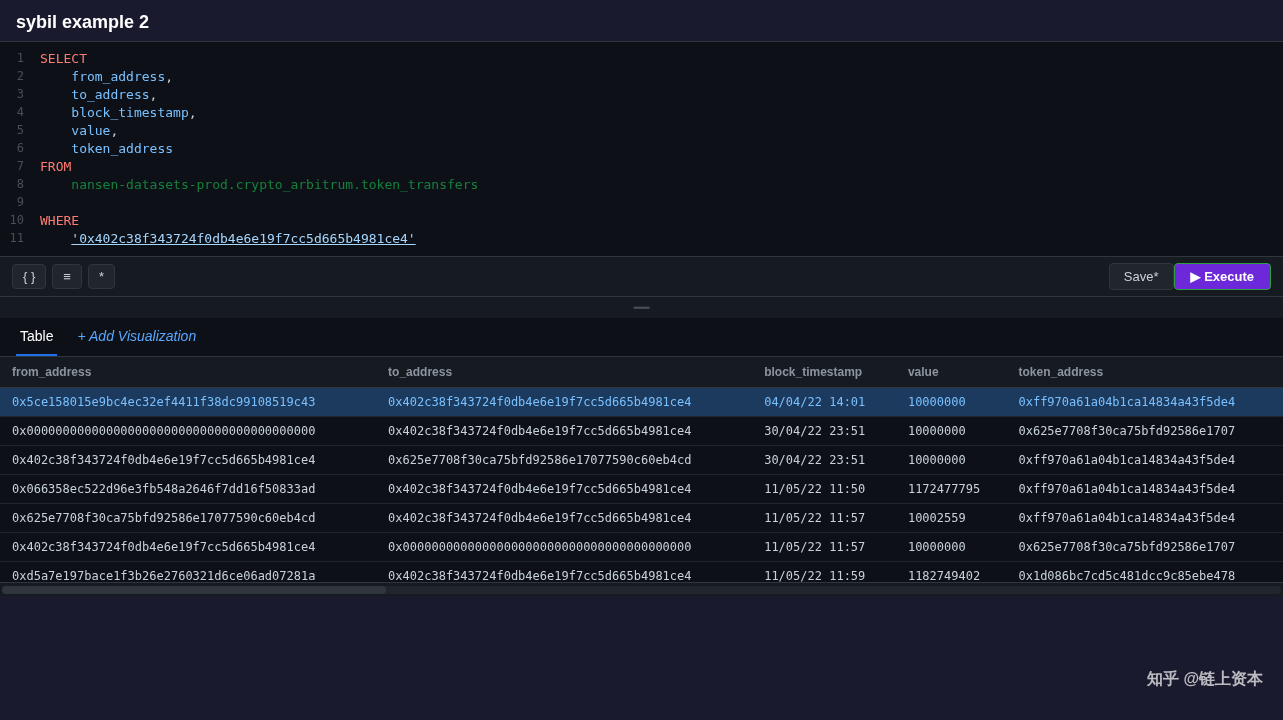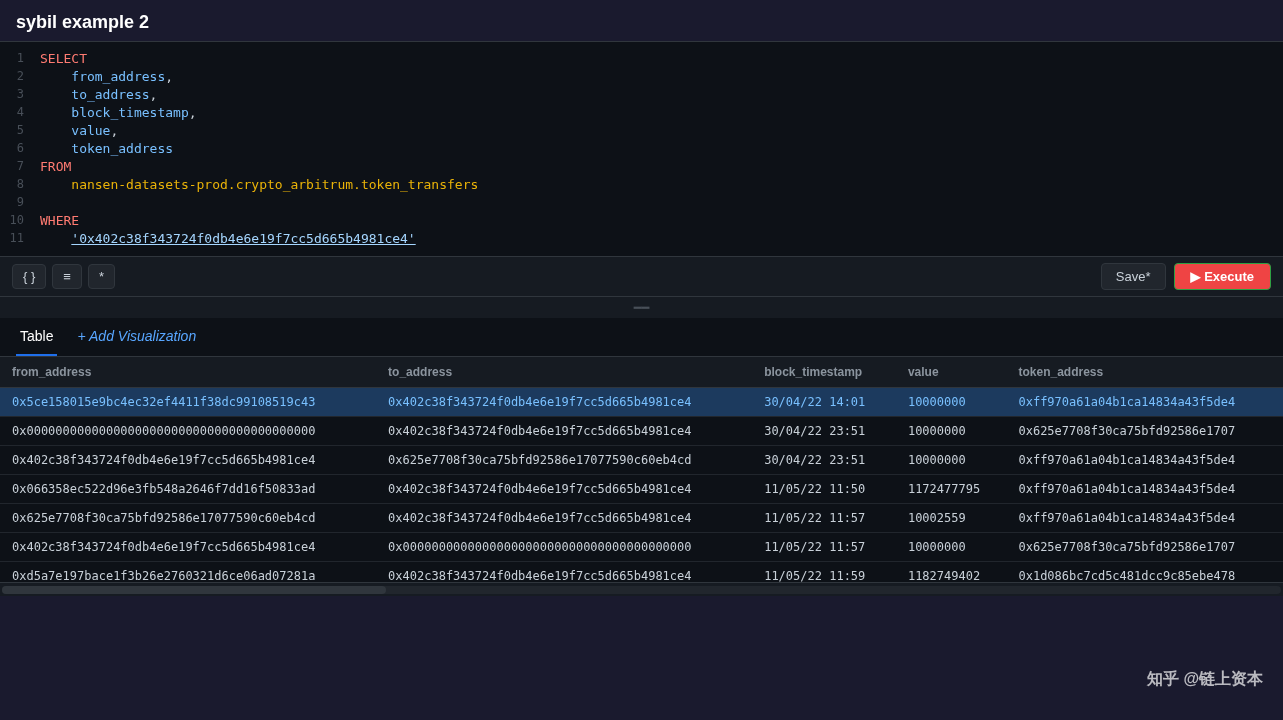--- a/index.html
+++ b/index.html
@@ -46,21 +46,21 @@
       flex-shrink: 0;
       user-select: none;
       font-size: 12px;
     }
     .line-content {
       color: #c9d1d9;
       font-size: 13px;
     }
     .kw { color: #ff7b72; }
     .str { color: #a5d6ff; text-decoration: underline; }
-    .id { color: #eab308; }
+    .id { color: #15803d; }
     .field { color: #79c0ff; }
 
     
     .toolbar {
       display: flex;
       align-items: center;
       justify-content: space-between;
       padding: 6px 12px;
       background: #161b22;
       border-top: 1px solid #30363d;
@@ -74,34 +74,33 @@
       background: #21262d;
       border: 1px solid #30363d;
       color: #c9d1d9;
       padding: 4px 10px;
       border-radius: 4px;
       cursor: pointer;
       font-size: 13px;
     }
     .toolbar-right {
       display: flex;
-      gap: 8px;
       align-items: center;
     }
     .save-btn {
       background: #21262d;
       border: 1px solid #30363d;
       color: #c9d1d9;
       padding: 5px 14px;
       border-radius: 4px;
       cursor: pointer;
       font-size: 13px;
     }
     .execute-btn {
-      background: #ef4444;
+      background: #6d28d9;
       border: 1px solid #2ea043;
       color: #ffffff;
       padding: 5px 16px;
       border-radius: 4px;
       cursor: pointer;
       font-size: 13px;
       font-weight: 600;
     }
     .execute-btn::before {
       content: '▶ ';
@@ -329,21 +328,21 @@
             <th>to_address</th>
             <th>block_timestamp</th>
             <th>value</th>
             <th>token_address</th>
           </tr>
         </thead>
         <tbody id="table-body">
         <tr class="highlighted">
               <td class="highlighted-cell">0x5ce158015e9bc4ec32ef4411f38dc99108519c43</td>
               <td class="highlighted-cell">0x402c38f343724f0db4e6e19f7cc5d665b4981ce4</td>
-              <td class="highlighted-cell">30/04/22  14:01</td>
+              <td class="highlighted-cell">04/04/22  14:01</td>
               <td class="highlighted-cell">10000000</td>
               <td class="highlighted-cell">0xff970a61a04b1ca14834a43f5de4</td>
             </tr>
             <tr>
               <td>0x0000000000000000000000000000000000000000</td>
               <td>0x402c38f343724f0db4e6e19f7cc5d665b4981ce4</td>
               <td>30/04/22  23:51</td>
               <td>10000000</td>
               <td>0x625e7708f30ca75bfd92586e1707</td>
             </tr>

